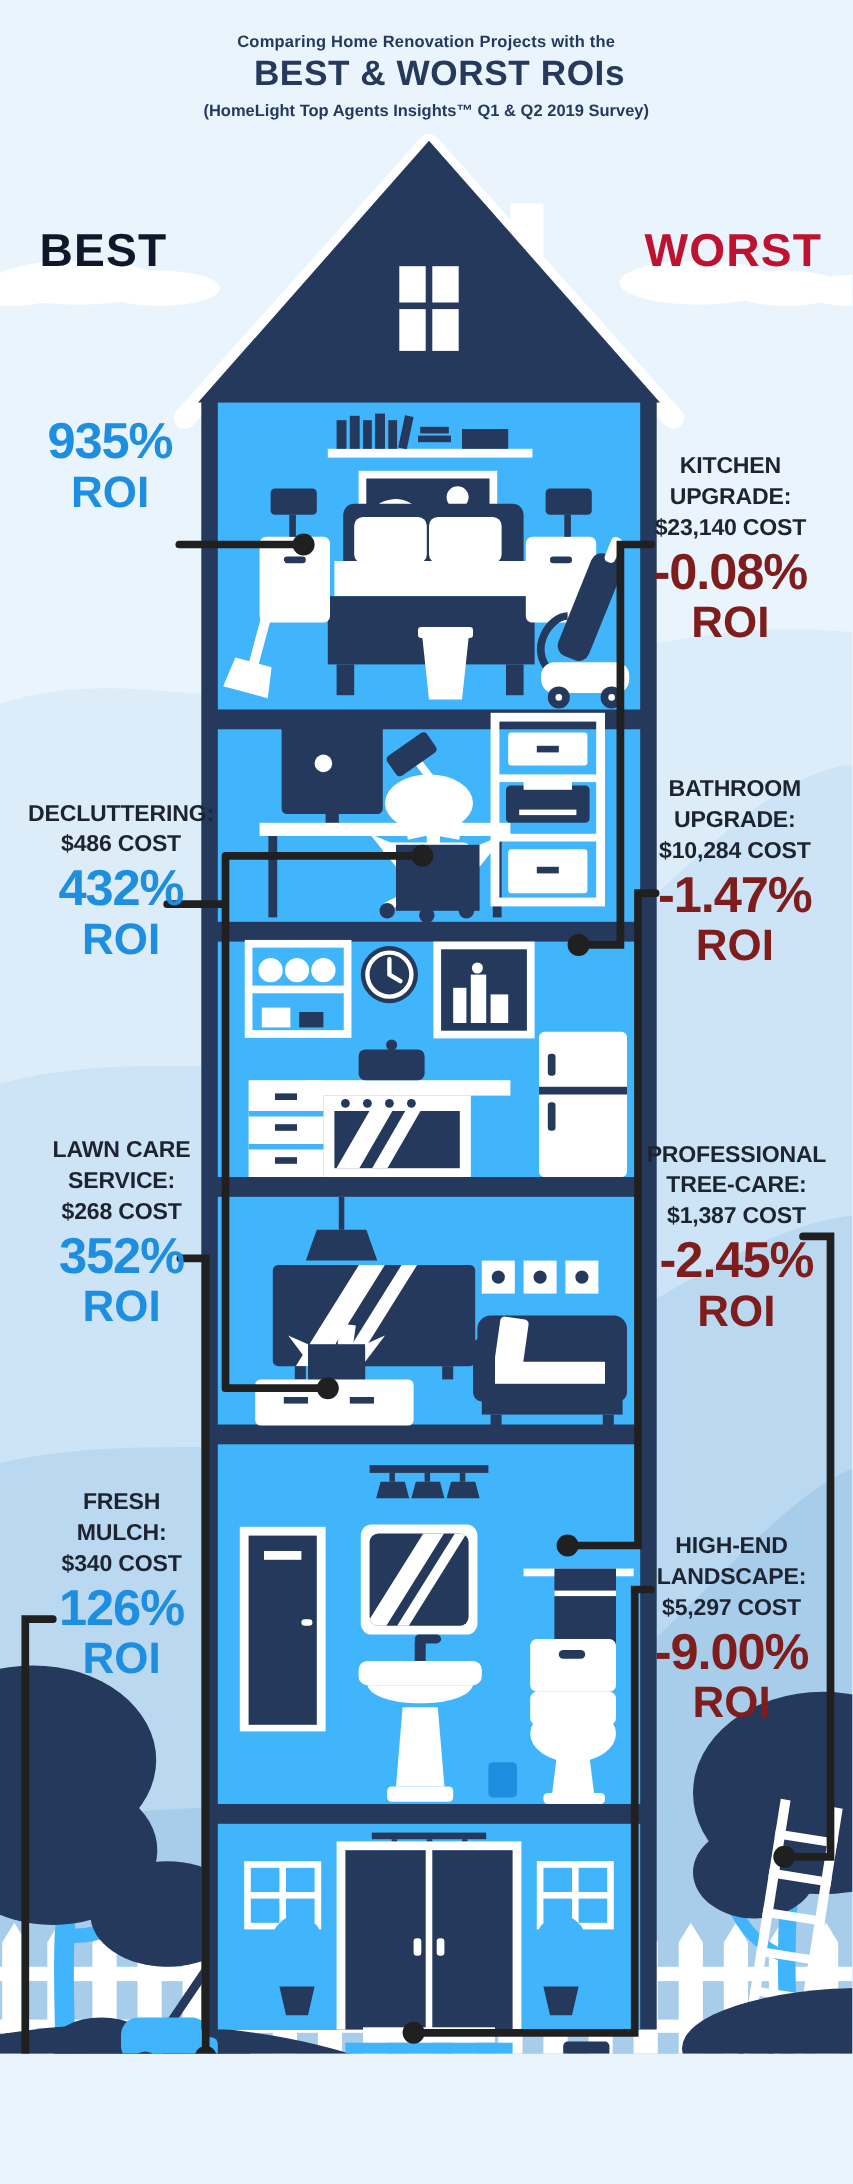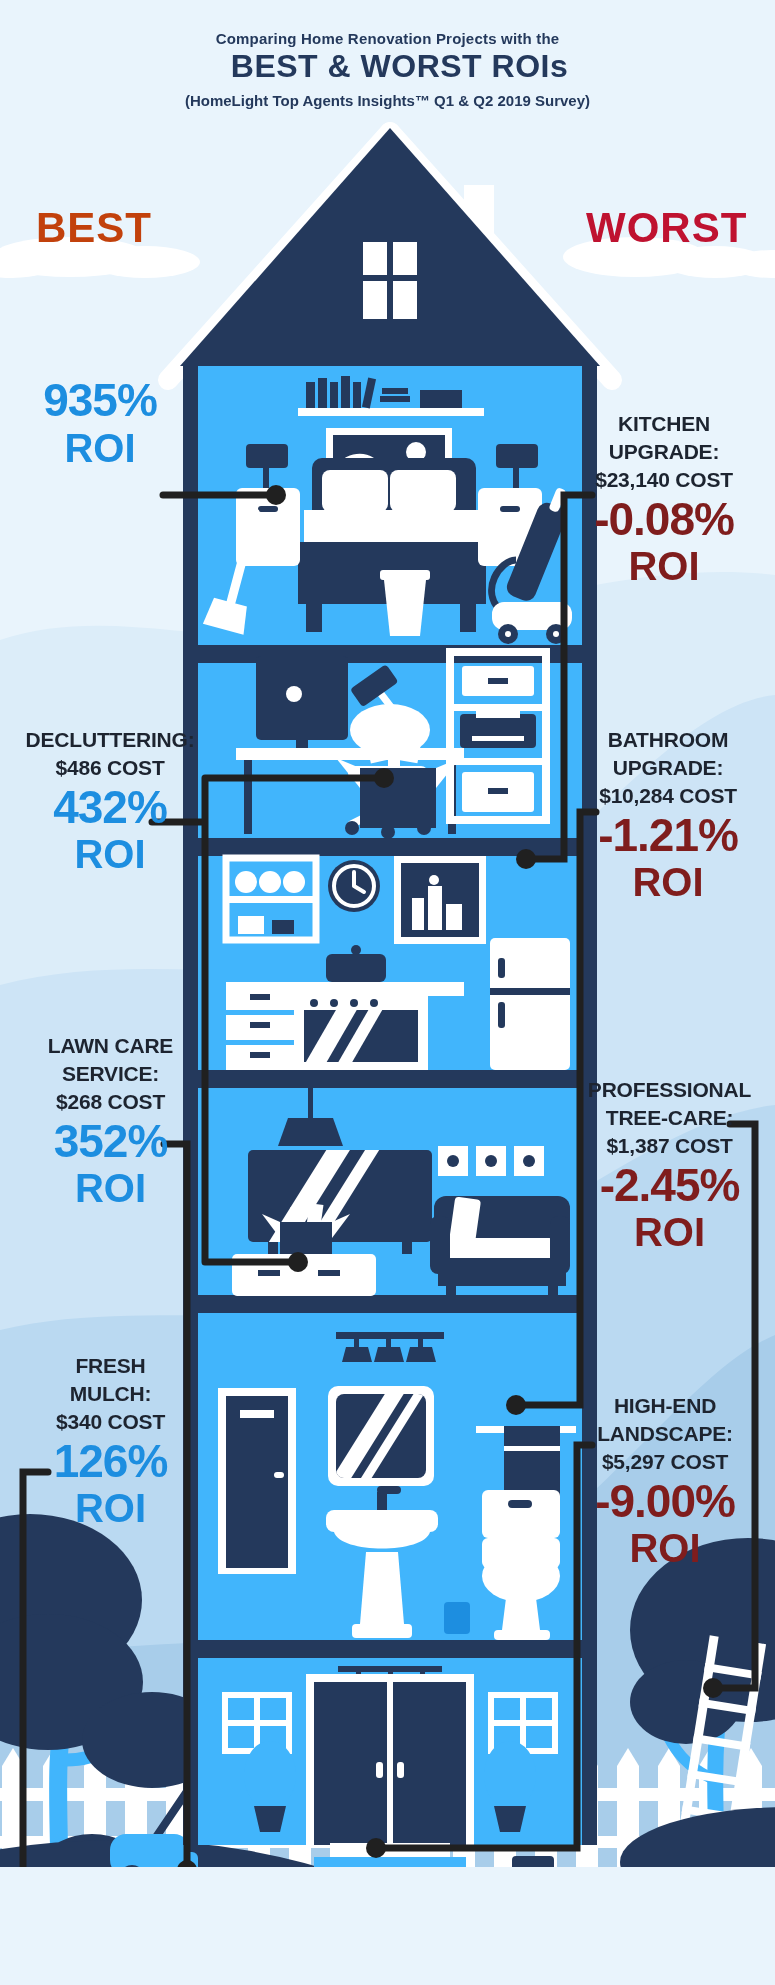--- a/index.html
+++ b/index.html
@@ -5,36 +5,36 @@
   html,body{margin:0;padding:0;background:#e9f4fc;}
   #page{position:relative;width:775px;height:1867px;overflow:hidden;background:#e9f4fc;
         font-family:"Liberation Sans",sans-serif;}
   #scene{position:absolute;left:0;top:0;width:775px;height:1985px;}
   .txt{position:absolute;color:#24395c;}
   .center{left:0;width:775px;text-align:center;}
   #eyebrow{top:30px;font-size:15px;font-weight:700;letter-spacing:.2px;}
   #title{top:48px;font-size:32px;font-weight:800;letter-spacing:.5px;padding-left:12px;}
   #subtitle{top:92px;font-size:15px;font-weight:700;}
   .side-label{position:absolute;top:204px;font-size:42px;font-weight:800;letter-spacing:1px;}
-  #best-label{left:36px;color:#c2410c;}
+  #best-label{left:36px;color:#0f172a;}
   #worst-label{left:586px;color:#bf1230;}
   .stat{position:absolute;text-align:center;}
   .stat .label{font-weight:700;font-size:21px;line-height:1.33;color:#1d2430;
                white-space:pre-line;letter-spacing:-.2px;}
   .stat .roi{font-weight:700;font-size:46px;line-height:1.12;letter-spacing:-1px;}
   .stat .roi-word{font-weight:700;font-size:40px;line-height:1.05;}
   .stat.best .roi,.stat.best .roi-word{color:#1d8ee0;}
   .stat.worst .roi,.stat.worst .roi-word{color:#7f1d1d;}
   #s1{left:10px;top:375px;width:180px;}
   #s2{left:15px;top:726px;width:190px;}
   #s3{left:18px;top:1032px;width:185px;}
   #s4{left:18px;top:1352px;width:185px;}
   #w1{left:575px;top:410px;width:178px;}
-  #w2{left:578px;top:726px;width:180px;}
-  #w3{left:572px;top:1036px;width:195px;margin-top:40px;}
+  #w2{left:578px;top:704px;width:180px;}
+  #w3{left:572px;top:1036px;width:195px;}
   #w4{left:575px;top:1356px;width:180px;margin-top:36px;}
   #brand-text{position:absolute;left:567px;top:1862px;font-size:30px;font-weight:700;
               color:#2e4a6b;letter-spacing:.2px;text-align:center;}
 </style>
 </head>
 <body>
 
 <div id="page">
 
 <svg id="scene" viewBox="0 0 775 1985">
@@ -526,21 +526,21 @@
   <div class="label">KITCHEN
 UPGRADE:
 $23,140 COST</div>
   <div class="roi">-0.08%</div>
   <div class="roi-word">ROI</div>
 </div>
 <div class="stat worst" id="w2">
   <div class="label">BATHROOM
 UPGRADE:
 $10,284 COST</div>
-  <div class="roi">-1.21%</div>
+  <div class="roi">-1.47%</div>
   <div class="ro i-word roi-word">ROI</div>
 </div>
 <div class="stat worst" id="w3">
   <div class="label">PROFESSIONAL
 TREE-CARE:
 $1,387 COST</div>
   <div class="roi">-2.45%</div>
   <div class="roi-word">ROI</div>
 </div>
 <div class="stat worst" id="w4">

